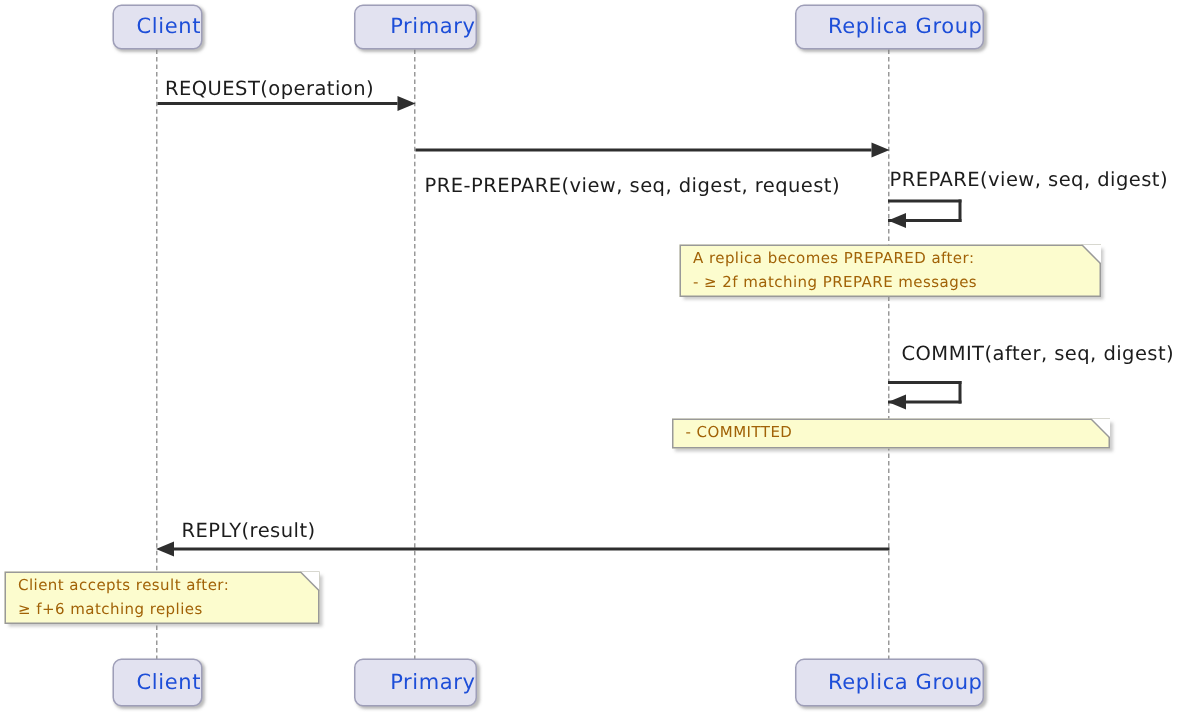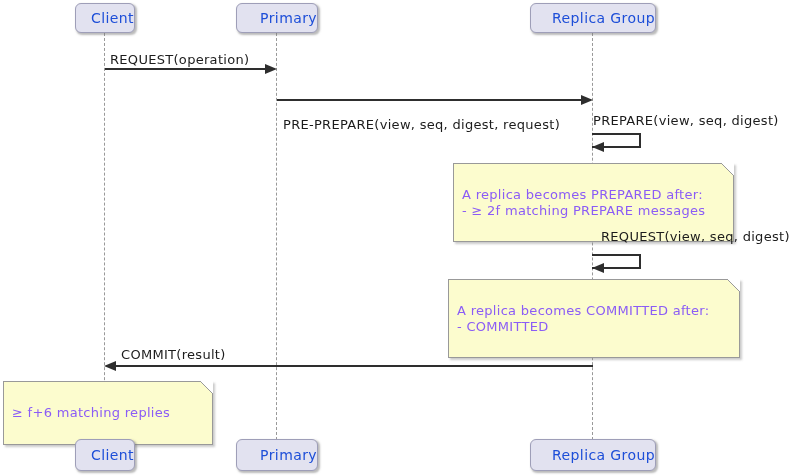--- a/index.html
+++ b/index.html
@@ -54,23 +54,23 @@
     box-sizing: border-box;
     border-top: 2px solid #2e2e2e;
     border-right: 2px solid #2e2e2e;
     border-bottom: 2px solid #2e2e2e;
   }
   .note {
     position: absolute;
     background: #FCFCCE;
     border: 1px solid #999999;
     box-shadow: 2px 2px 2px rgba(140,140,140,0.45);
-    padding: 23px 8px;
-    font-size: 13px; line-height: 15.5px; letter-spacing: 0.3px;
-    color: #8b5cf6;
+    padding: 1px 8px;
+    font-size: 10px; line-height: 15.5px; letter-spacing: 0.3px;
+    color: #a16207;
     box-sizing: border-box;
   }
   .note-line { white-space: nowrap; }
   .fold {
     position: absolute; top: -1px; right: -1px;
   }
 </style>
 </head>
 <body>
 
@@ -111,41 +111,41 @@
   <div class="note" style="left:453px; top:163px; width:281px;">
     <div class="note-line">A replica becomes PREPARED after:</div>
     <div class="note-line">- ≥ 2f matching PREPARE messages</div>
     <svg class="fold" width="13" height="13" viewBox="0 0 13 13">
       <polygon points="0,0 13,0 13,13" fill="#ffffff"></polygon>
       <path d="M0,0 L13,13" stroke="#999999" stroke-width="1" fill="none"></path>
     </svg>
   </div>
 
   <div>
-    <div class="msg-label" style="left:601px; top:229px;">REQUEST(view, seq, digest)</div>
+    <div class="msg-label" style="left:601px; top:229px;">COMMIT(after, seq, digest)</div>
     <div class="self-loop" style="left:592px; top:254px; width:49px; height:15px;"></div>
     <div class="head-l" style="left:592px; top:263px;"></div>
   </div>
 
   <div class="note" style="left:448px; top:279px; width:292px;">
-    <div class="note-line">A replica becomes COMMITTED after:</div>
     <div class="note-line">- COMMITTED</div>
     <svg class="fold" width="13" height="13" viewBox="0 0 13 13">
       <polygon points="0,0 13,0 13,13" fill="#ffffff"></polygon>
       <path d="M0,0 L13,13" stroke="#999999" stroke-width="1" fill="none"></path>
     </svg>
   </div>
 
   <div>
-    <div class="msg-label" style="left:121px; top:347px;">COMMIT(result)</div>
+    <div class="msg-label" style="left:121px; top:347px;">REPLY(result)</div>
     <div class="msg-line" style="left:116px; top:365px; width:477px;"></div>
     <div class="head-l" style="left:104px; top:361px;"></div>
   </div>
 
   <div class="note" style="left:3px; top:381px; width:210px;">
+    <div class="note-line">Client accepts result after:</div>
     <div class="note-line">≥ f+6 matching replies</div>
     <svg class="fold" width="13" height="13" viewBox="0 0 13 13">
       <polygon points="0,0 13,0 13,13" fill="#ffffff"></polygon>
       <path d="M0,0 L13,13" stroke="#999999" stroke-width="1" fill="none"></path>
     </svg>
   </div>
 
   <div class="pbox" style="left:75px; top:439px; width:60px; height:32px;">
     <span>Client</span>
   </div>

